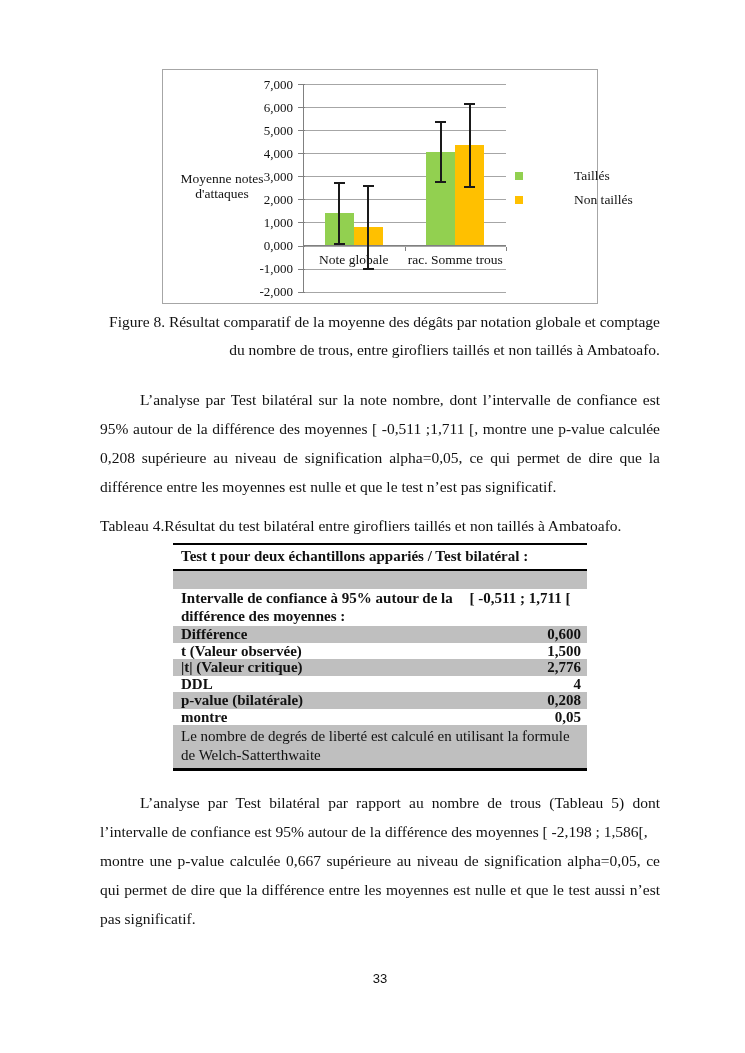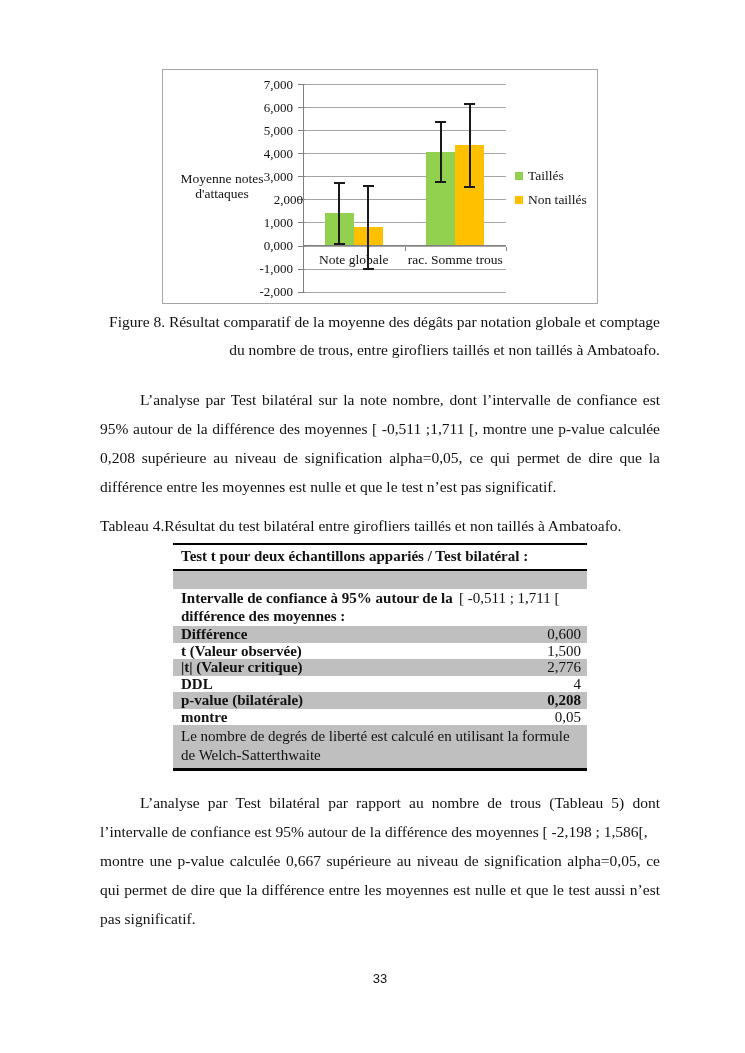--- a/index.html
+++ b/index.html
@@ -14,21 +14,21 @@
   .ytick-label{position:absolute;width:60px;text-align:right;font-size:13px;line-height:15px;}
   .ytick-mark{position:absolute;width:7px;height:1px;background:#808080;}
   .bar{position:absolute;}
   .err-line{position:absolute;width:2px;background:#1a1a1a;}
   .err-cap{position:absolute;width:11px;height:2px;background:#1a1a1a;}
   .cat-label{position:absolute;width:130px;text-align:center;font-size:13.5px;line-height:15px;}
   .xtick-down{position:absolute;width:1px;height:4px;background:#808080;}
   #y-title{position:absolute;left:4px;top:101px;width:110px;text-align:center;
            font-size:13.5px;line-height:15px;}
   #legend{position:absolute;left:352px;top:99px;}
-  .legend-entry{display:flex;align-items:center;margin-bottom:10px;height:14px;}
+  .legend-entry{display:flex;align-items:center;margin-bottom:10px;height:14px;gap:46px;}
   .legend-swatch{width:8px;height:8px;margin-right:5px;flex:0 0 auto;}
   .legend-text{font-size:13.5px;line-height:14px;white-space:nowrap;}
 
   
   #fig-caption{position:absolute;left:100px;top:308px;width:560px;text-align:right;
                font-size:15.5px;line-height:28px;}
   .para{position:absolute;left:100px;width:560px;font-size:15.5px;}
   .pline{line-height:29px;}
   .jl{text-align:justify;text-align-last:justify;}
   .ll{text-align:left;}
@@ -37,21 +37,21 @@
   #para2{top:788px;}
   #tab-caption{position:absolute;left:100px;top:515px;width:560px;font-size:15.5px;line-height:22px;}
 
   
   #table4{position:absolute;left:173px;top:543px;width:414px;
           border-top:2px solid #000;border-bottom:3px solid #000;font-size:15px;}
   .t-header{font-weight:bold;border-bottom:2px solid #000;padding:3px 8px 4px 8px;line-height:17px;}
   .t-band{height:18px;background:#bfbfbf;}
   .t-row{display:flex;align-items:flex-start;}
   .t-row .lbl{flex:1 1 auto;font-weight:bold;padding:0 0 0 8px;line-height:16.5px;}
-  .t-row .val{flex:0 0 auto;padding:0 6px 0 0;text-align:left;white-space:nowrap;line-height:16.5px;}
+  .t-row .val{flex:0 0 auto;padding:0 6px 0 0;text-align:center;white-space:nowrap;line-height:16.5px;font-weight:bold;}
   .t-gray{background:#bfbfbf;gap:48px;}
   .row-ic{height:37px;}
   .row-ic .lbl{flex:0 0 278px;line-height:17.5px;padding-top:1px;}
   .row-ic .val{flex:1 1 auto;padding-top:1px;line-height:17.5px;}
   .row-std{height:16.5px;overflow:hidden;}
   .val-bold{font-weight:bold;}
   .t-footnote{background:#bfbfbf;padding:2px 8px 3px 8px;font-weight:normal;line-height:19px;}
 
   
   #page-number{position:absolute;left:100px;top:971px;width:560px;text-align:center;
@@ -88,21 +88,21 @@
       <div class="ytick-mark" style="left: 135px; top: 60.156px;"></div>
       <div class="ytick-label" style="left: 70px; top: 52.656px;">5,000</div>
       <div class="gridline" style="left: 140px; top: 83.234px; width: 203px;"></div>
       <div class="ytick-mark" style="left: 135px; top: 83.234px;"></div>
       <div class="ytick-label" style="left: 70px; top: 75.734px;">4,000</div>
       <div class="gridline" style="left: 140px; top: 106.312px; width: 203px;"></div>
       <div class="ytick-mark" style="left: 135px; top: 106.312px;"></div>
       <div class="ytick-label" style="left: 70px; top: 98.812px;">3,000</div>
       <div class="gridline" style="left: 140px; top: 129.39px; width: 203px;"></div>
       <div class="ytick-mark" style="left: 135px; top: 129.39px;"></div>
-      <div class="ytick-label" style="left: 80px; top: 121.89px;">2,000</div>
+      <div class="ytick-label" style="left: 70px; top: 121.89px;">2,000</div>
       <div class="gridline" style="left: 140px; top: 152.468px; width: 203px;"></div>
       <div class="ytick-mark" style="left: 135px; top: 152.468px;"></div>
       <div class="ytick-label" style="left: 70px; top: 144.968px;">1,000</div>
       <div class="gridline" style="left: 140px; top: 175.546px; width: 203px;"></div>
       <div class="ytick-mark" style="left: 135px; top: 175.546px;"></div>
       <div class="ytick-label" style="left: 70px; top: 168.046px;">0,000</div>
       <div class="gridline" style="left: 140px; top: 198.624px; width: 203px;"></div>
       <div class="ytick-mark" style="left: 135px; top: 198.624px;"></div>
       <div class="ytick-label" style="left: 70px; top: 191.124px;">-1,000</div>
       <div class="gridline" style="left: 140px; top: 221.702px; width: 203px;"></div>

